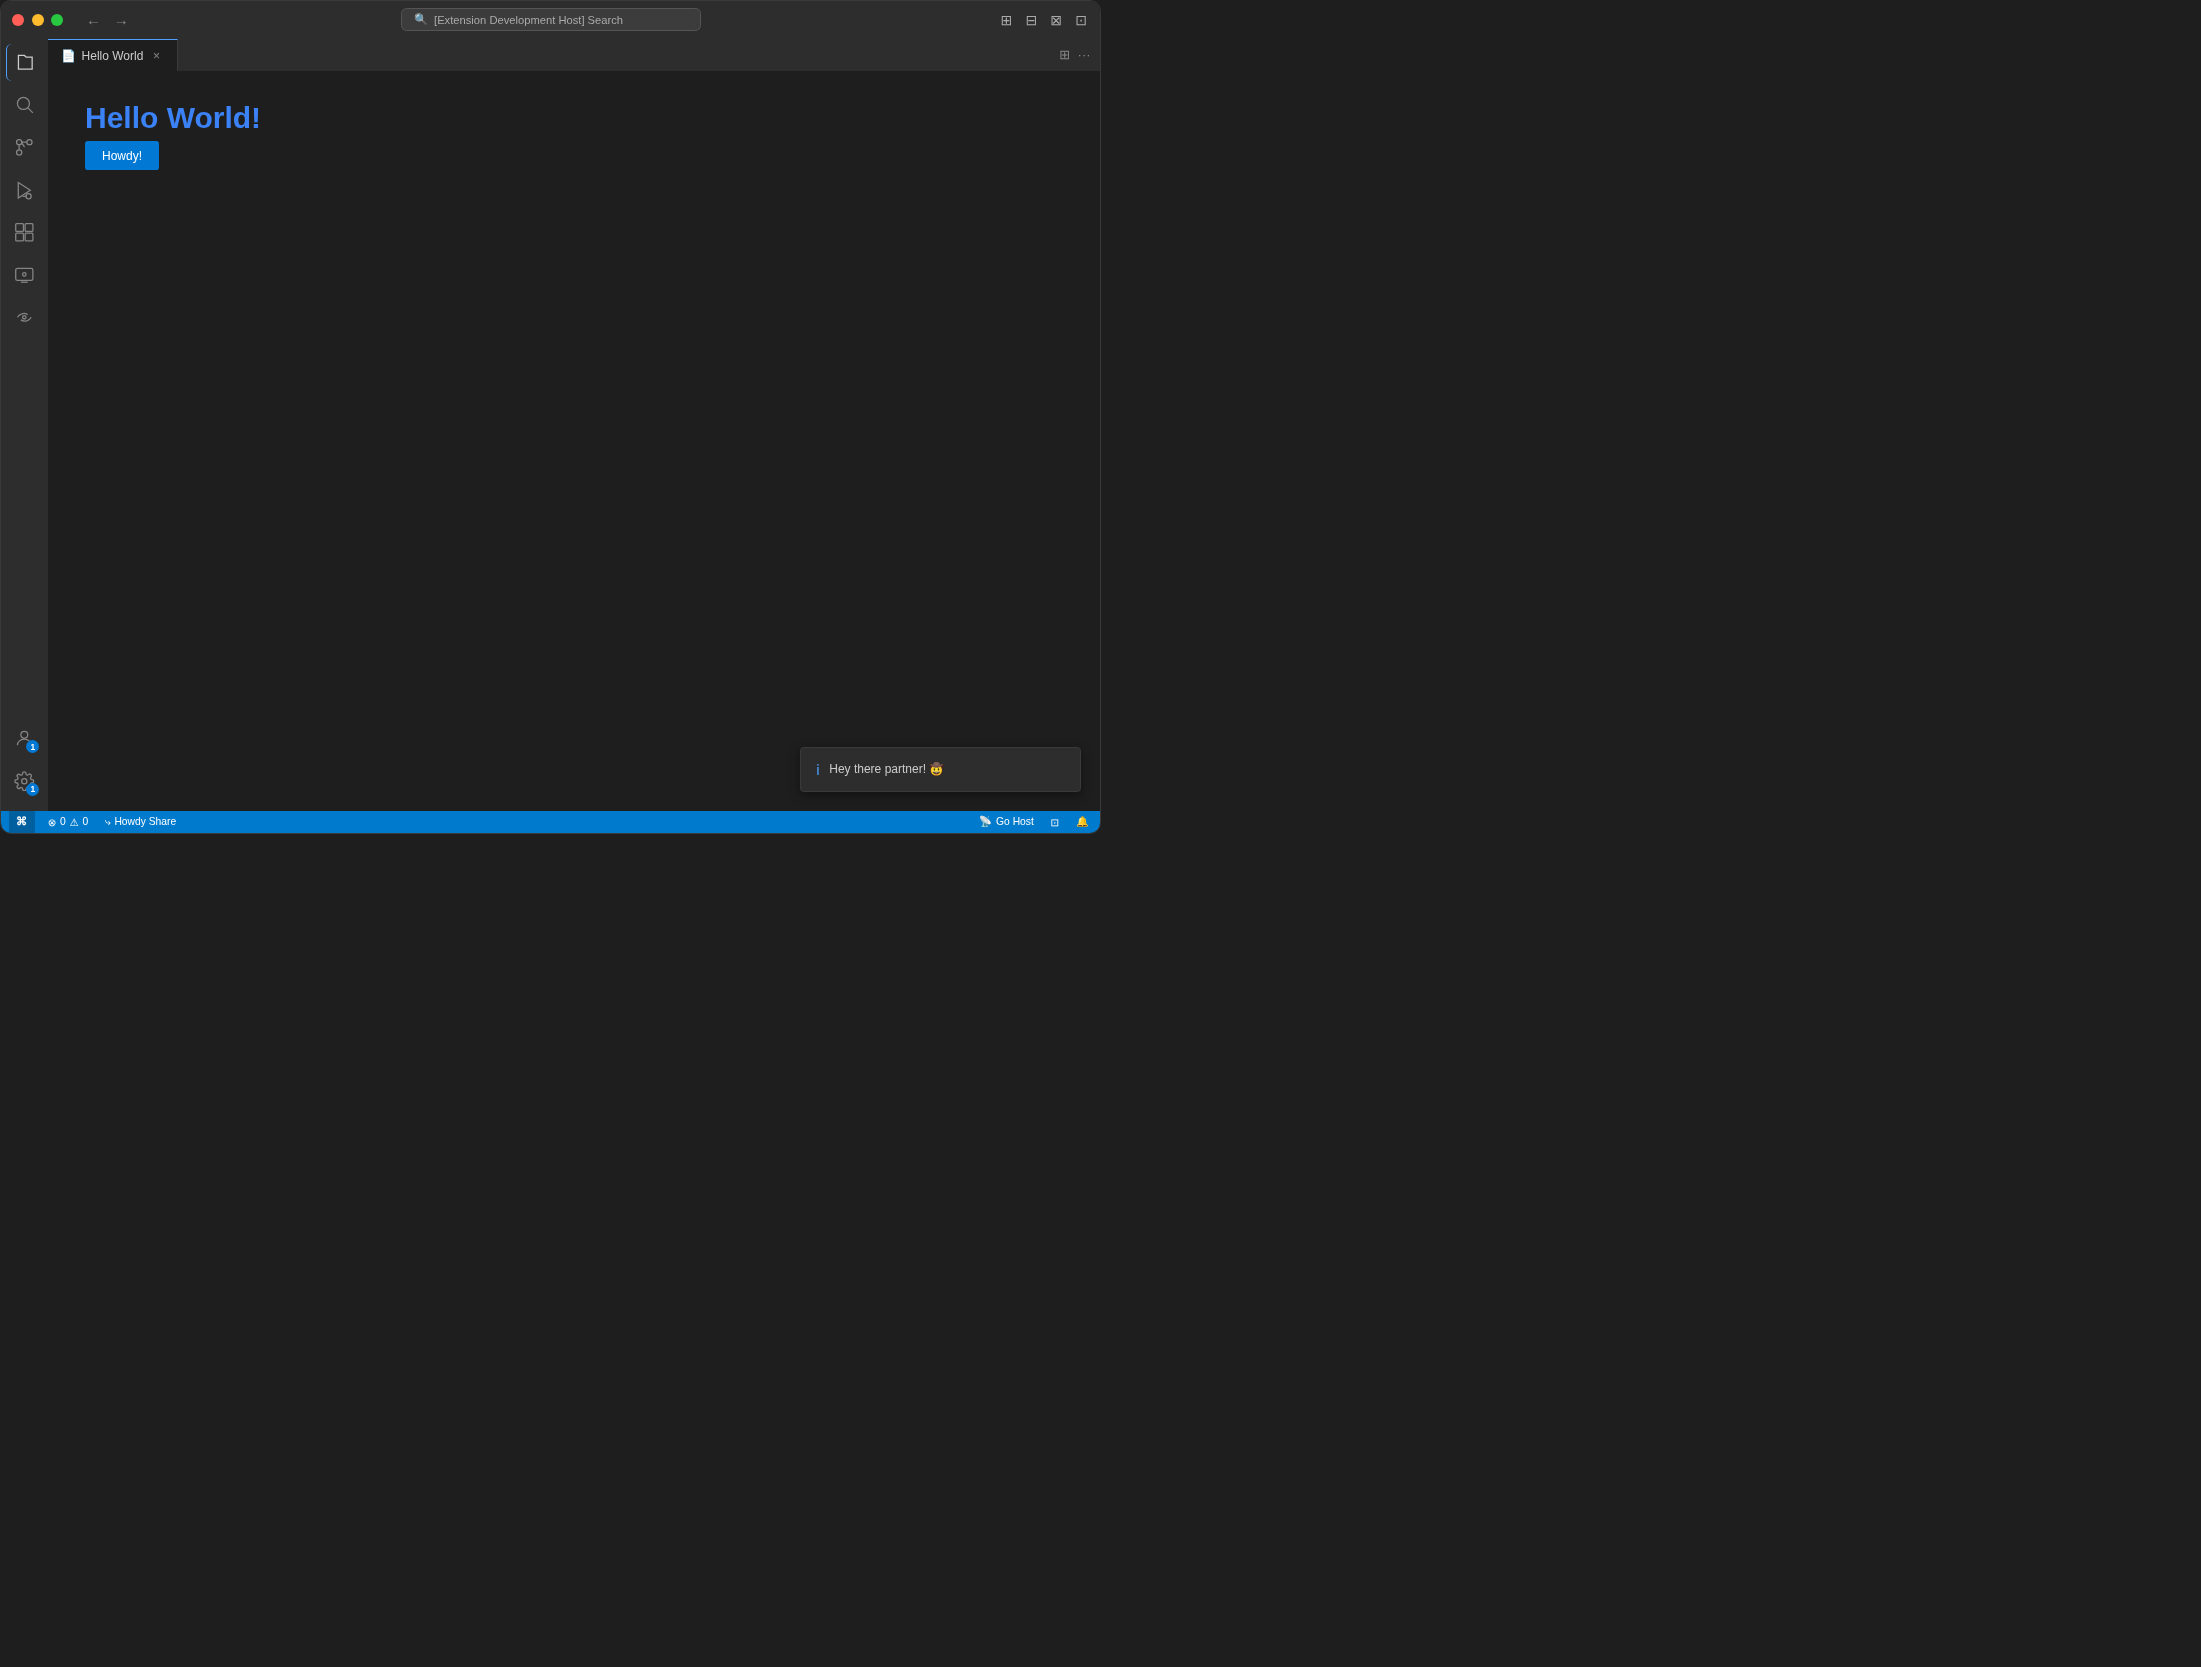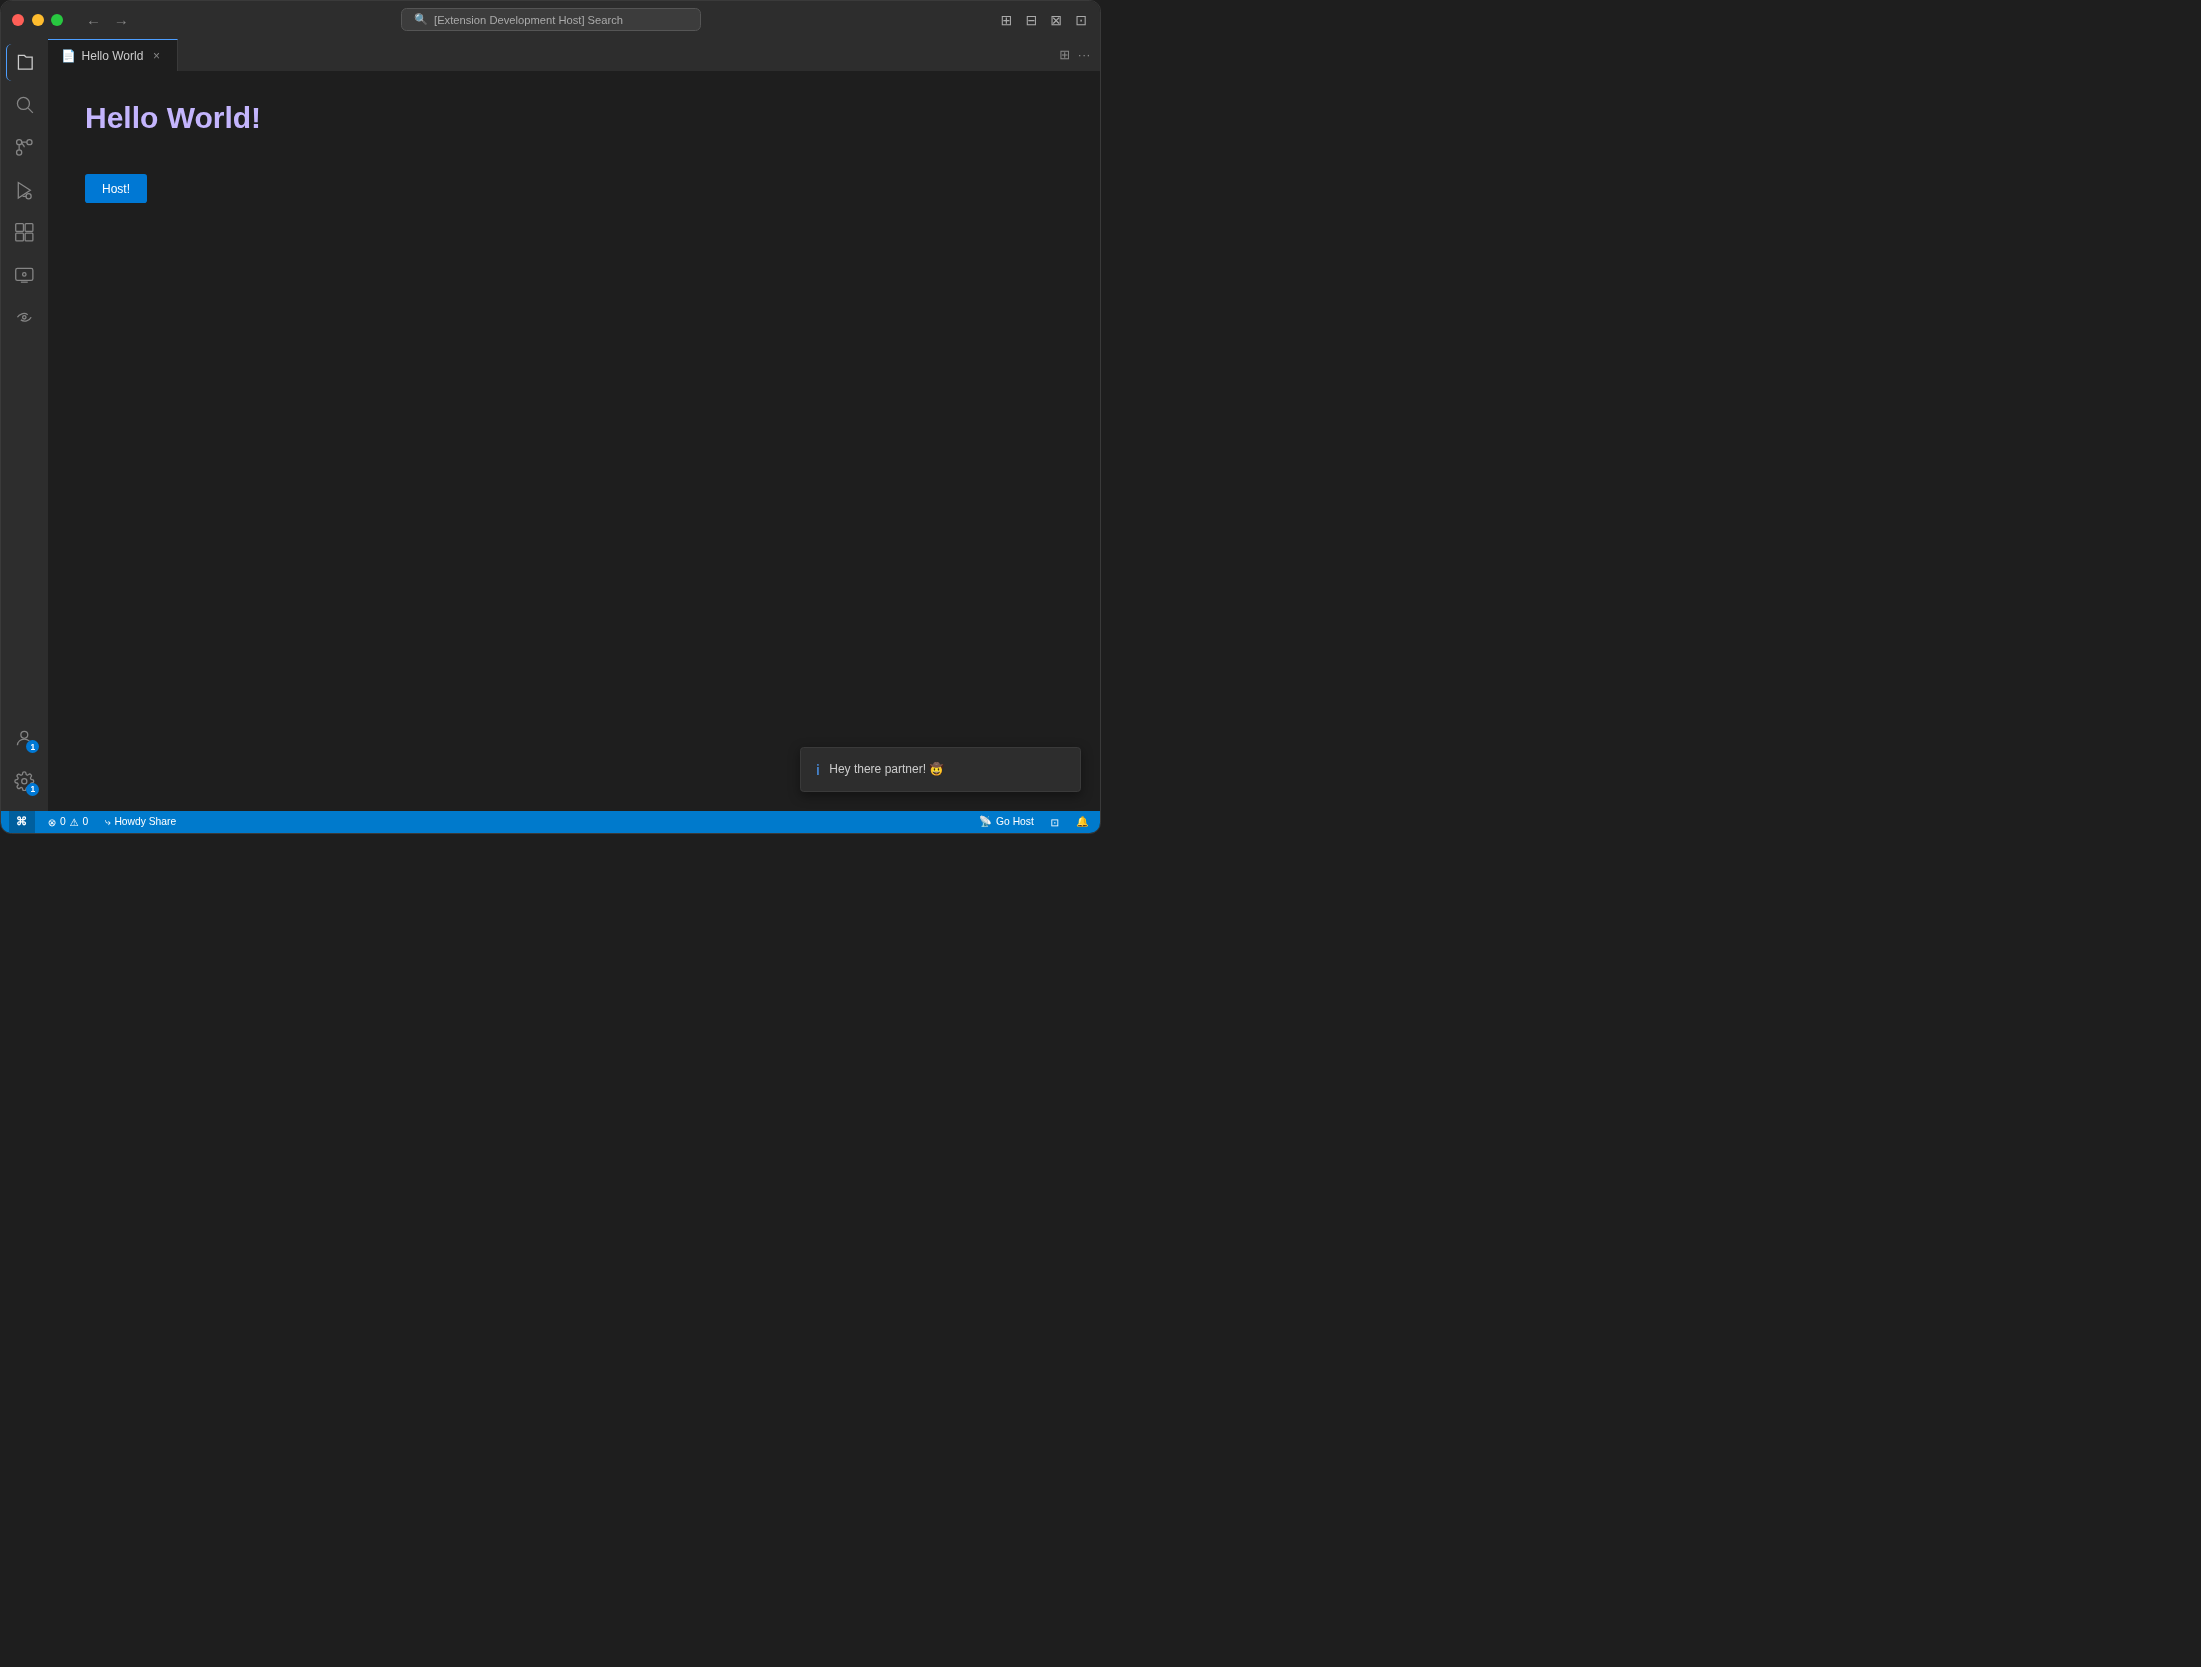--- a/index.html
+++ b/index.html
@@ -218,24 +218,24 @@
 
     
     .editor-content {
       flex: 1;
       padding: 28px 37px;
       position: relative;
       overflow: auto;
     }
 
     .hello-world-title {
-      color: #c4b5fd;
+      color: #3b82f6;
       font-size: 30px;
       font-weight: 700;
-      margin-bottom: 38px;
+      margin-bottom: 5px;
       line-height: 1.2;
     }
 
     .howdy-button {
       background: #0078d4;
       color: white;
       border: none;
       padding: 7.5px 17px;
       font-size: 12px;
       font-weight: 500;
@@ -416,21 +416,21 @@
         <span class="tab-close">×</span>
       </div>
       <div class="tab-bar-right">
         <span class="tab-bar-icon">⊞</span>
         <span class="tab-bar-icon">···</span>
       </div>
     </div>
 
     <div class="editor-content">
       <h1 class="hello-world-title">Hello World!</h1>
-      <button class="howdy-button">Host!</button>
+      <button class="howdy-button">Howdy!</button>
 
       
       <div class="notification-toast">
         <span class="notif-info-icon">ℹ</span>
         <span>Hey there partner! 🤠</span>
       </div>
     </div>
 
   </div>
 </div>

